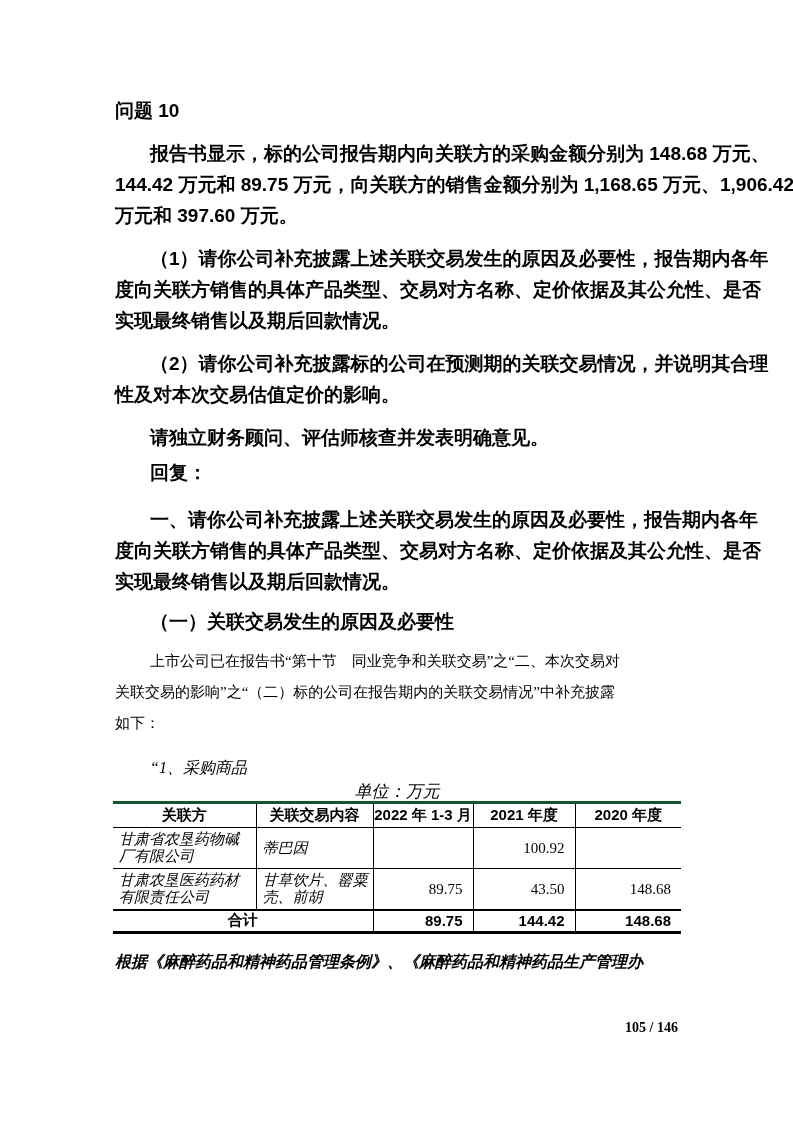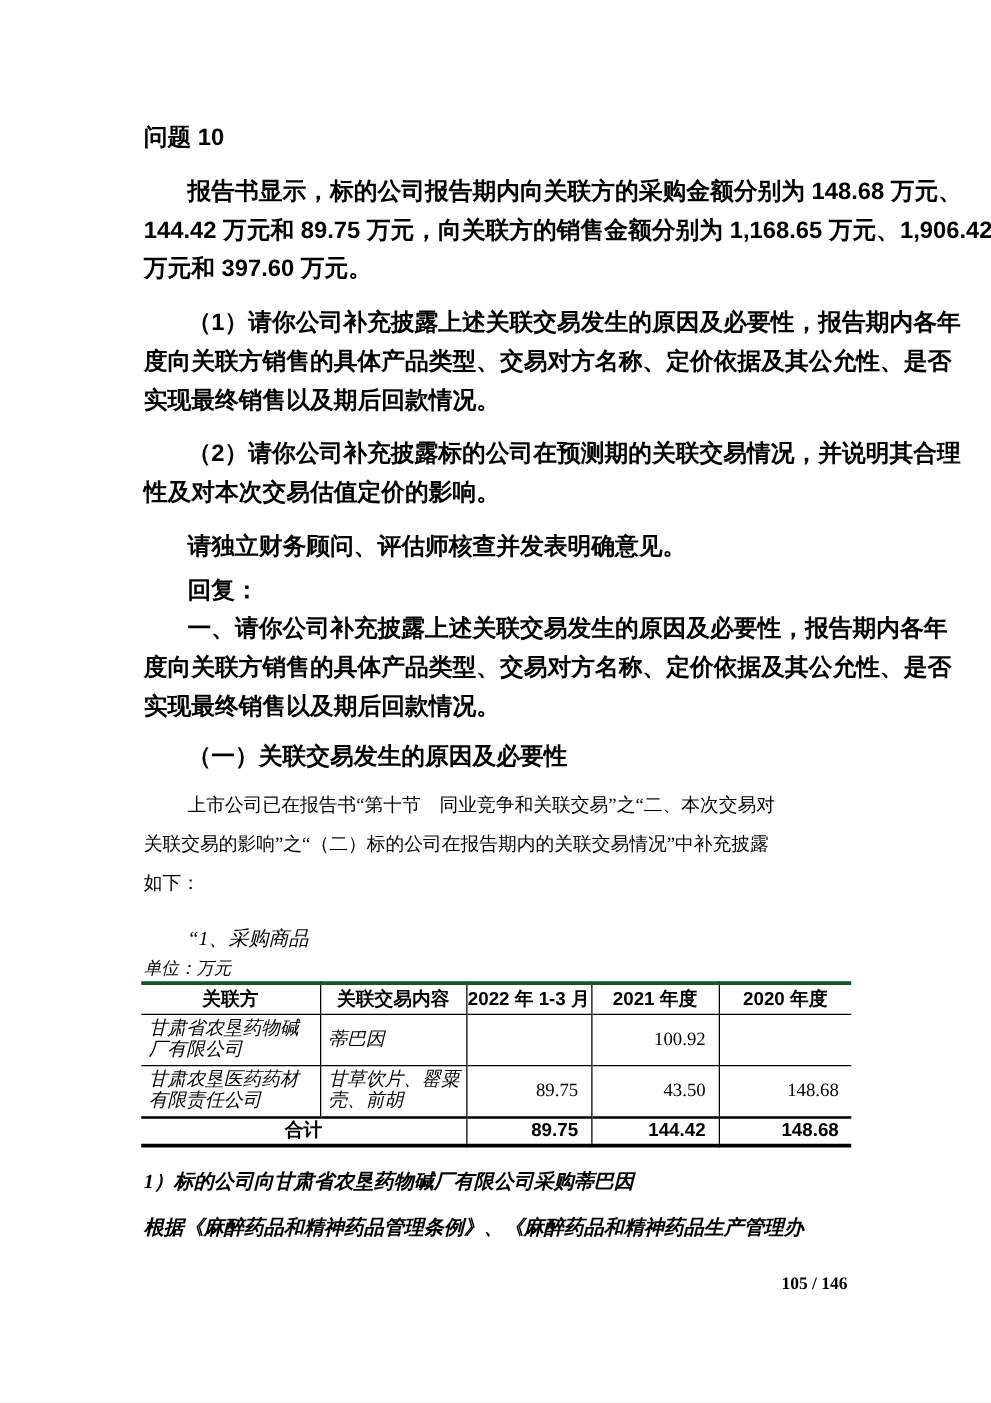--- a/index.html
+++ b/index.html
@@ -45,31 +45,31 @@
     font-style: italic;
     font-size: 16px;
     line-height: 31px;
   }
   .kai-bold { font-weight: 700; }
 
   .indent { text-indent: 35px; }
 
   .mb12 { margin-bottom: 12px; }
   .mb4  { margin-bottom: 4px; }
-  .mb16 { margin-bottom: 0; }
+  .mb16 { margin-bottom: 16px; }
   .mb9  { margin-bottom: 9px; }
   .mb13 { margin-bottom: 13px; }
   .mb6  { margin-bottom: 6px; }
 
   .unit-line {
-    font-family: Liberation Mono, monospace;
+    font-family: Liberation Sans, sans-serif;
     font-style: italic;
-    font-size: 14px;
+    font-size: 17px;
     line-height: 18px;
-    text-align: left;
+    text-align: center;
     padding-right: 2px;
   }
 
   table.rp-table {
     border-collapse: collapse;
     table-layout: fixed;
     width: 568px;
     margin-left: -2px;
     border-top: 3px solid #14532d;
     border-bottom: 3px solid #000;
@@ -199,19 +199,18 @@
       </tr>
       <tr class="total">
         <td class="lbl" colspan="2">合计</td>
         <td class="vline num">89.75</td>
         <td class="vline num">144.42</td>
         <td class="vline num">148.68</td>
       </tr>
     </tbody>
       </table>
 
-    <div class="line kai kai-bold mb6">1）标的公司向甘肃省农垦药物碱厂有限公司采购蒂巴因</div>
     <div class="line kai kai-bold">根据《麻醉药品和精神药品管理条例》、《麻醉药品和精神药品生产管理办</div>
 
   </div>
 
   <div class="page-number">105 / 146</div>
 </div>
 
 </body></html>

